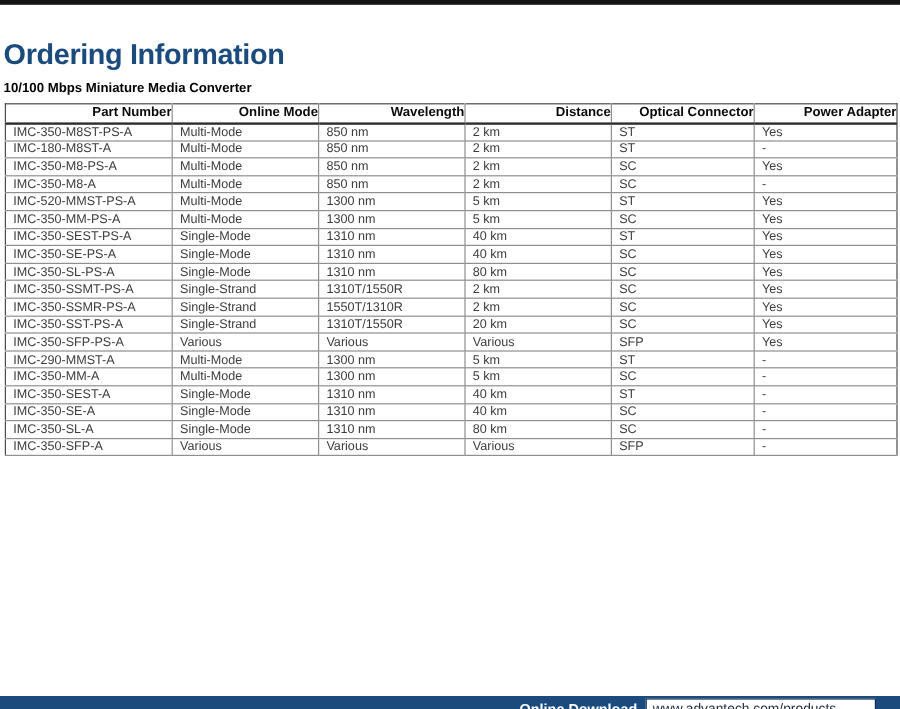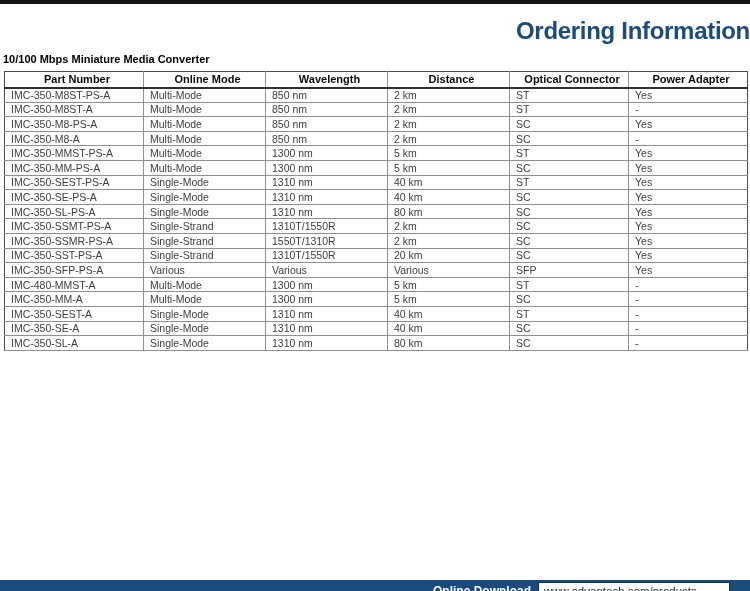--- a/index.html
+++ b/index.html
@@ -9,26 +9,25 @@
     background: #ffffff;
     font-family: "Liberation Sans", sans-serif;
     position: relative;
     overflow: hidden;
   }
   .top-bar {
     height: 4px; width: 100%;
     background: #151515;
   }
   .page-title {
-    margin: 13px 0 0 3px;
+    margin: 28px 0 0 3px;
     font-size: 24px; line-height: 27px;
     font-weight: bold;
     letter-spacing: -0.3px;
     color: #1b4a7d;
-    text-align: right;
   }
   .section-subtitle {
     margin: 9px 0 0 3px;
     font-size: 11px; line-height: 13px;
     font-weight: bold;
     color: #000000;
   }
   table.ordering {
     margin: 5px 0 0 4px;
     width: 743px;
@@ -38,21 +37,21 @@
   table.ordering col.c0 { width: 139px; }
   table.ordering col.c1 { width: 122px; }
   table.ordering col.c2 { width: 122px; }
   table.ordering col.c3 { width: 122px; }
   table.ordering col.c4 { width: 119px; }
   table.ordering col.c5 { width: 119px; }
   table.ordering { border: 1px solid #4a4a4a; }
   table.ordering th {
     height: 16px;
     padding: 0 0 0 6px;
-    text-align: center;
+    text-align: right;
     font-size: 11px;
     font-weight: bold;
     color: #0a0a0a;
     border-right: 1px solid #8f8f8f;
     border-bottom: 2px solid #2e2e2e;
     white-space: nowrap; overflow: hidden;
   }
   table.ordering td {
     height: 14.6px;
     padding: 0 0 0 6px;
@@ -124,21 +123,21 @@
   <tbody>
       <tr>
         <td>IMC-350-M8ST-PS-A</td>
         <td>Multi-Mode</td>
         <td>850 nm</td>
         <td>2 km</td>
         <td>ST</td>
         <td>Yes</td>
       </tr>
       <tr>
-        <td>IMC-350-M8ST-A</td>
+        <td>IMC-180-M8ST-A</td>
         <td>Multi-Mode</td>
         <td>850 nm</td>
         <td>2 km</td>
         <td>ST</td>
         <td>-</td>
       </tr>
       <tr>
         <td>IMC-350-M8-PS-A</td>
         <td>Multi-Mode</td>
         <td>850 nm</td>
@@ -148,21 +147,21 @@
       </tr>
       <tr>
         <td>IMC-350-M8-A</td>
         <td>Multi-Mode</td>
         <td>850 nm</td>
         <td>2 km</td>
         <td>SC</td>
         <td>-</td>
       </tr>
       <tr>
-        <td>IMC-350-MMST-PS-A</td>
+        <td>IMC-520-MMST-PS-A</td>
         <td>Multi-Mode</td>
         <td>1300 nm</td>
         <td>5 km</td>
         <td>ST</td>
         <td>Yes</td>
       </tr>
       <tr>
         <td>IMC-350-MM-PS-A</td>
         <td>Multi-Mode</td>
         <td>1300 nm</td>
@@ -220,21 +219,21 @@
       </tr>
       <tr>
         <td>IMC-350-SFP-PS-A</td>
         <td>Various</td>
         <td>Various</td>
         <td>Various</td>
         <td>SFP</td>
         <td>Yes</td>
       </tr>
       <tr>
-        <td>IMC-480-MMST-A</td>
+        <td>IMC-290-MMST-A</td>
         <td>Multi-Mode</td>
         <td>1300 nm</td>
         <td>5 km</td>
         <td>ST</td>
         <td>-</td>
       </tr>
       <tr>
         <td>IMC-350-MM-A</td>
         <td>Multi-Mode</td>
         <td>1300 nm</td>
@@ -257,20 +256,28 @@
         <td>40 km</td>
         <td>SC</td>
         <td>-</td>
       </tr>
       <tr>
         <td>IMC-350-SL-A</td>
         <td>Single-Mode</td>
         <td>1310 nm</td>
         <td>80 km</td>
         <td>SC</td>
+        <td>-</td>
+      </tr>
+      <tr>
+        <td>IMC-350-SFP-A</td>
+        <td>Various</td>
+        <td>Various</td>
+        <td>Various</td>
+        <td>SFP</td>
         <td>-</td>
       </tr>
     </tbody>
 </table>
 
 <div class="footer-bar">
   <span class="footer-label">Online Download</span>
   <span class="url-box">www.advantech.com/products</span>
 </div>
 

